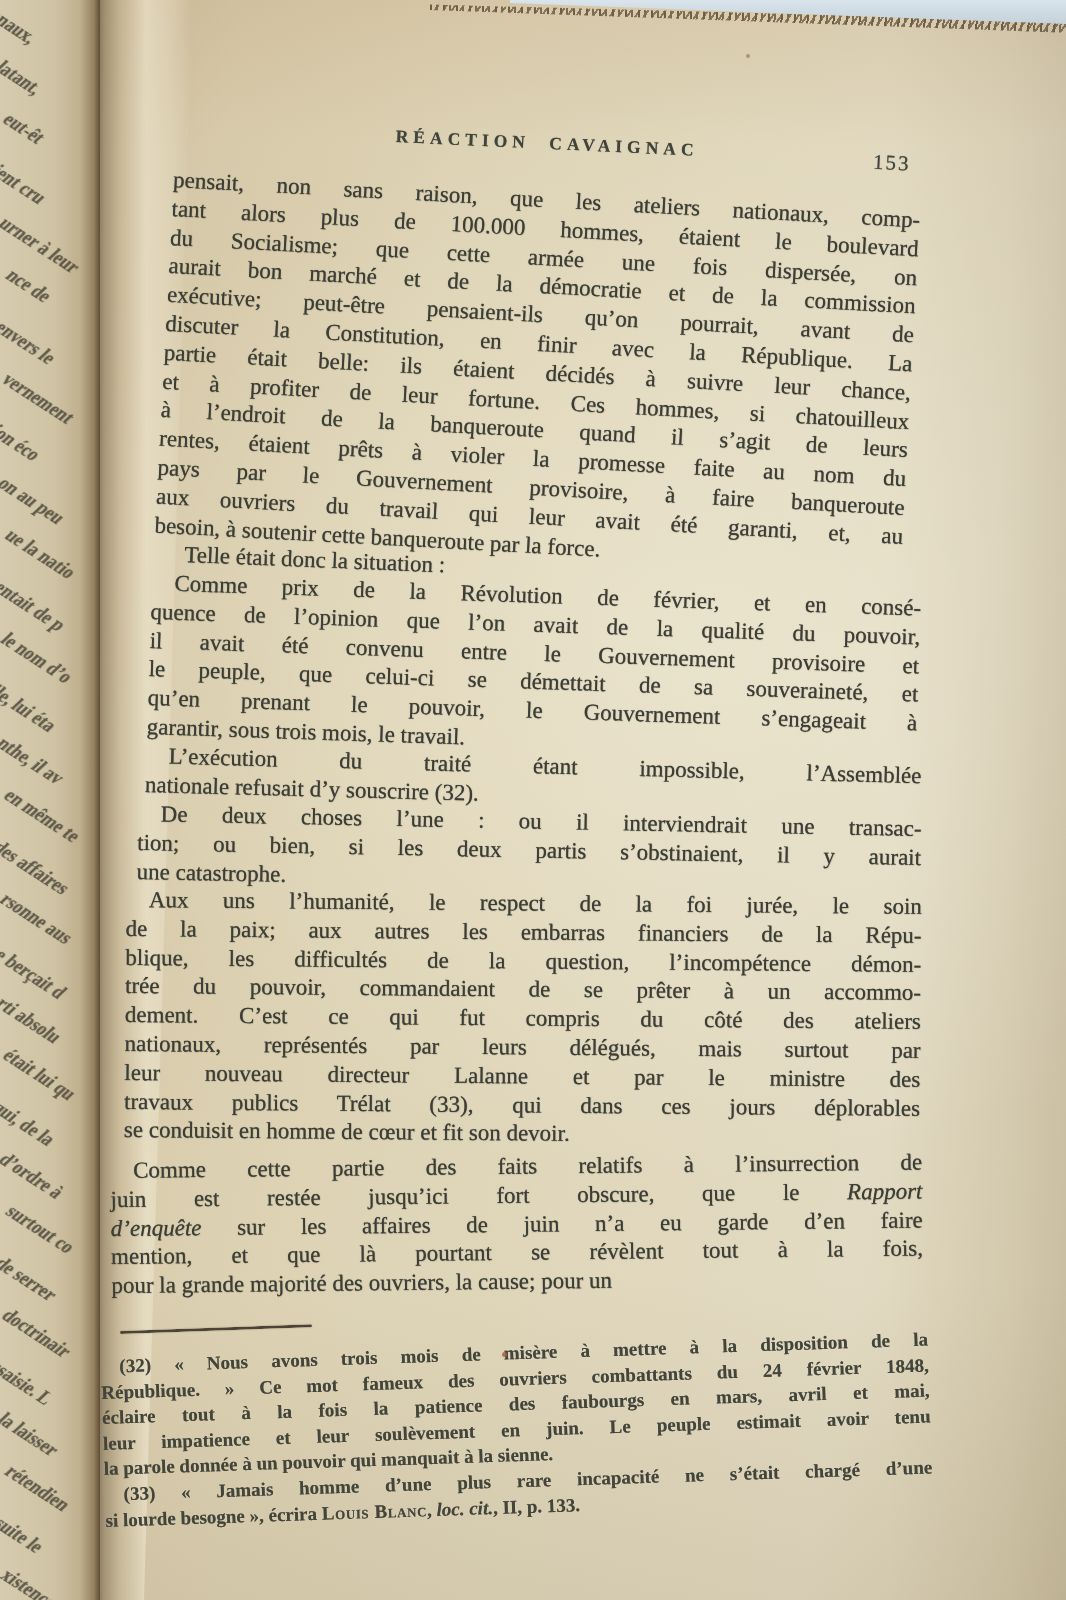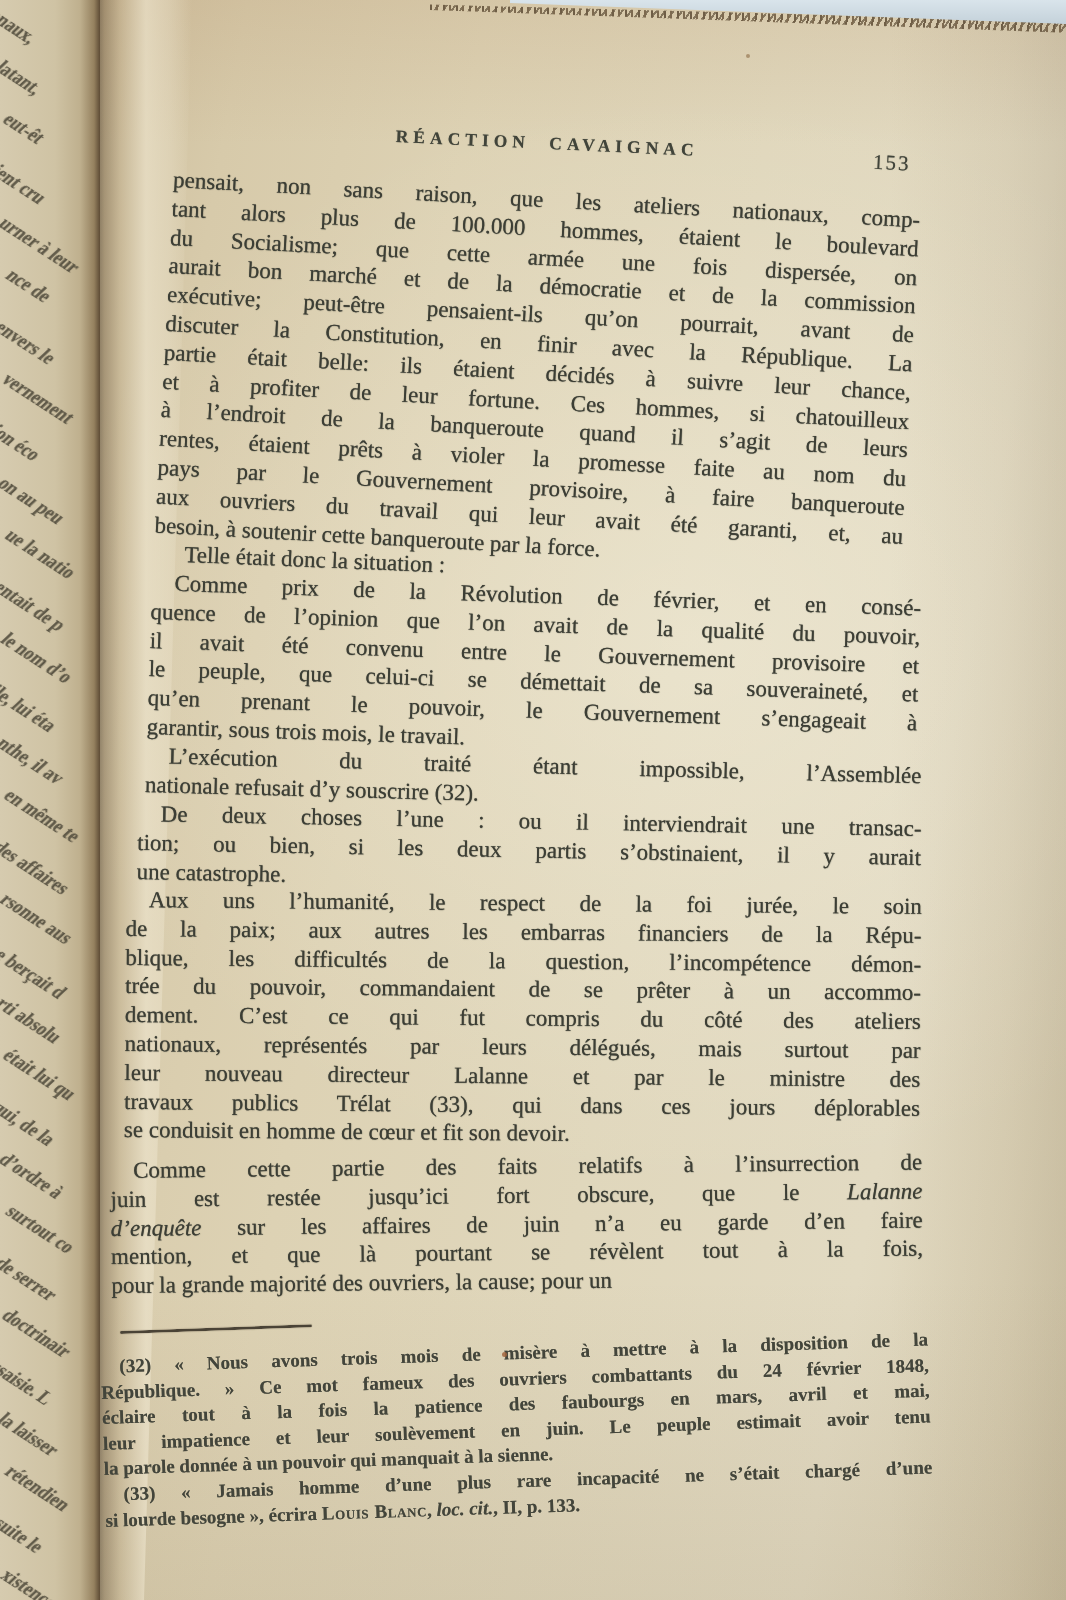--- a/index.html
+++ b/index.html
@@ -208,21 +208,21 @@
           <div class="line">blique, les difficultés de la question, l’incompétence démon-</div>
           <div class="line">trée du pouvoir, commandaient de se prêter à un accommo-</div>
           <div class="line">dement. C’est ce qui fut compris du côté des ateliers</div>
           <div class="line">nationaux, représentés par leurs délégués, mais surtout par</div>
           <div class="line">leur nouveau directeur Lalanne et par le ministre des</div>
           <div class="line">travaux publics Trélat (33), qui dans ces jours déplorables</div>
           <div class="line end">se conduisit en homme de cœur et fit son devoir.</div>
         </div>
         <div class="par p7">
           <div class="line"> Comme cette partie des faits relatifs à l’insurrection de</div>
-          <div class="line">juin est restée jusqu’ici fort obscure, que le <i>Lalanne</i></div>
+          <div class="line">juin est restée jusqu’ici fort obscure, que le <i>Rapport</i></div>
           <div class="line"><i>d’enquête</i> sur les affaires de juin n’a eu garde d’en faire</div>
           <div class="line">mention, et que là pourtant se révèlent tout à la fois,</div>
           <div class="line end">pour la grande majorité des ouvriers, la cause; pour un</div>
         </div>
       </div>
 
     <div class="fn-sep"></div>
 
     <div class="fn-zone">
         <div class="par fn">

